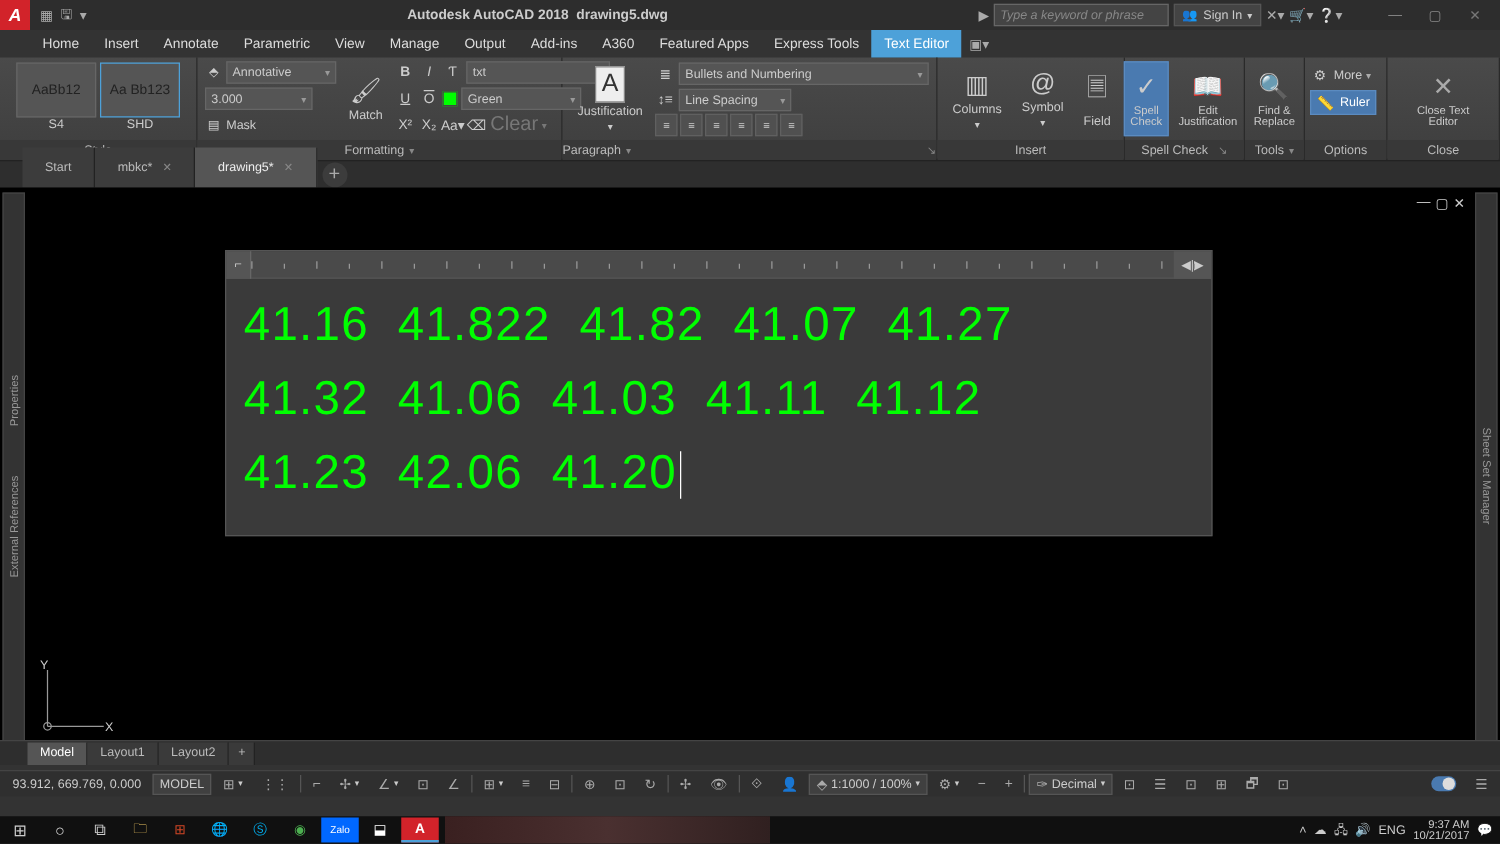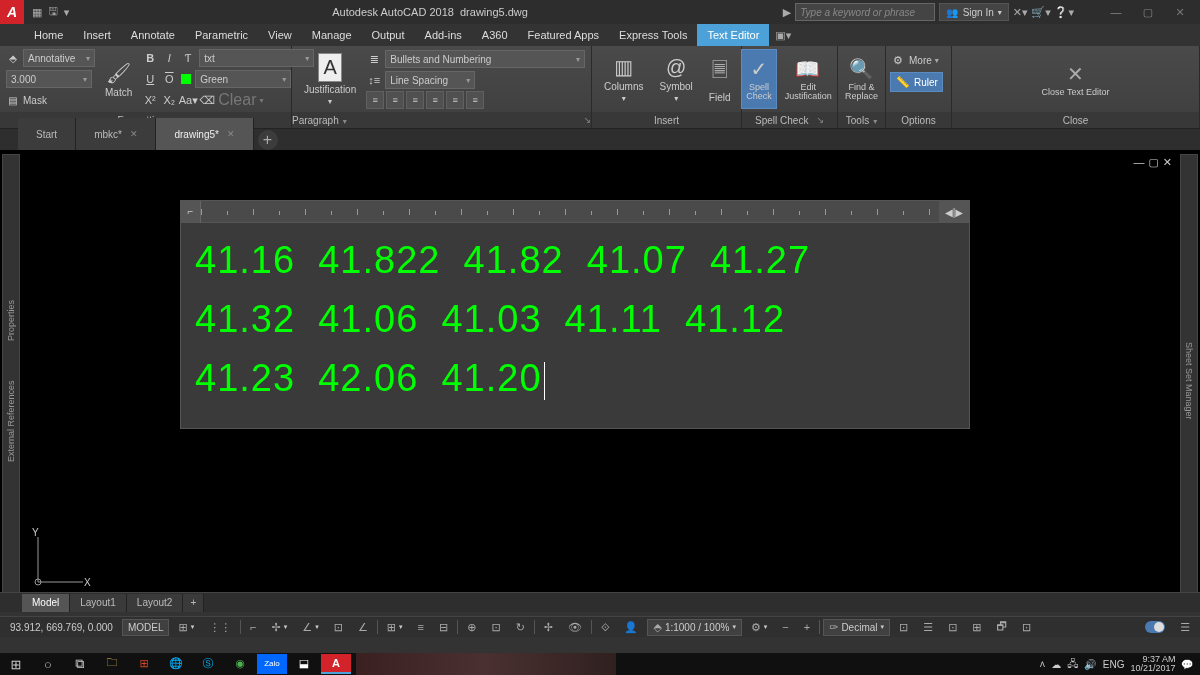--- a/index.html
+++ b/index.html
@@ -3,21 +3,21 @@
 <meta charset="utf-8">
 <style>
 * { margin:0; padding:0; box-sizing:border-box; font-family:"Segoe UI",Arial,sans-serif; user-select:none; }
 body { width:1200px; height:675px; background:#333; overflow:hidden; position:relative; }
 
 
 .titlebar { height:24px; background:#2d2d2d; display:flex; align-items:center; color:#ccc; font-size:11px; }
 .app-logo { width:24px; height:24px; background:#d2232a; color:#fff; font-size:14px; font-weight:bold; display:flex; align-items:center; justify-content:center; font-style:italic; }
 .qat { display:flex; gap:6px; padding:0 8px; align-items:center; }
 .qat span { color:#aaa; font-size:11px; }
-.title-center { flex:1; text-align:center; }
+.title-center { flex:1; text-align:center;font-weight:bold; }
 .title-right { display:flex; align-items:center; gap:4px; padding-right:6px; }
 .search-box { background:#444; border:1px solid #666; height:18px; width:140px; color:#888; font-size:10px; font-style:italic; padding:0 4px; display:flex; align-items:center; }
 .signin { background:#444; border:1px solid #555; height:18px; padding:0 6px; display:flex; align-items:center; gap:4px; font-size:10px; color:#ccc; }
 .winbtn { width:28px; height:22px; display:flex; align-items:center; justify-content:center; color:#888; font-size:11px; }
 
 
 .menubar { height:22px; background:#333; display:flex; align-items:center; padding-left:24px; }
 .menubar .tab { padding:0 10px; height:22px; display:flex; align-items:center; color:#ddd; font-size:11px; cursor:pointer; }
 .menubar .tab.active { background:#4da1d9; color:#fff; }
 .menubar .tab.expand { color:#aaa; padding:0 6px; }
@@ -135,27 +135,44 @@
   <div class="tab">Add-ins</div>
   <div class="tab">A360</div>
   <div class="tab">Featured Apps</div>
   <div class="tab">Express Tools</div>
   <div class="tab active">Text Editor</div>
   <div class="tab expand">▣▾</div>
 </div>
 
 <div class="ribbon">
 
+  <div class="panel" style="width:158px">
+    <div class="panel-body" style="flex-direction:column;gap:0;padding:4px">
+      <div style="display:flex;gap:3px">
+        <div>
+          <div class="style-sample">AaBb12</div>
+          <div class="style-name">S4</div>
+        </div>
+        <div>
+          <div class="style-sample sel">Aa Bb123</div>
+          <div class="style-name">SHD</div>
+        </div>
+      </div>
+    </div>
+    <div class="panel-label">
+        <span>Style</span>
+      </div>
+  </div>
 
   <div class="panel" style="width:292px">
     <div class="panel-body">
       <div class="stack">
         <div class="row">
             <span class="lbl">⬘</span>
-            <div class="dd" style="width:72px">Annotative</div>
+            <div class="dd" style="width:88px">Annotative</div>
           </div>
         <div class="row">
             <div class="dd" style="width:86px">3.000</div>
           </div>
         <div class="row">
             <span class="lbl">▤</span>
             <span style="font-size:10px;color:#ccc">Mask</span>
           </div>
       </div>
       <div class="bigbtn">

